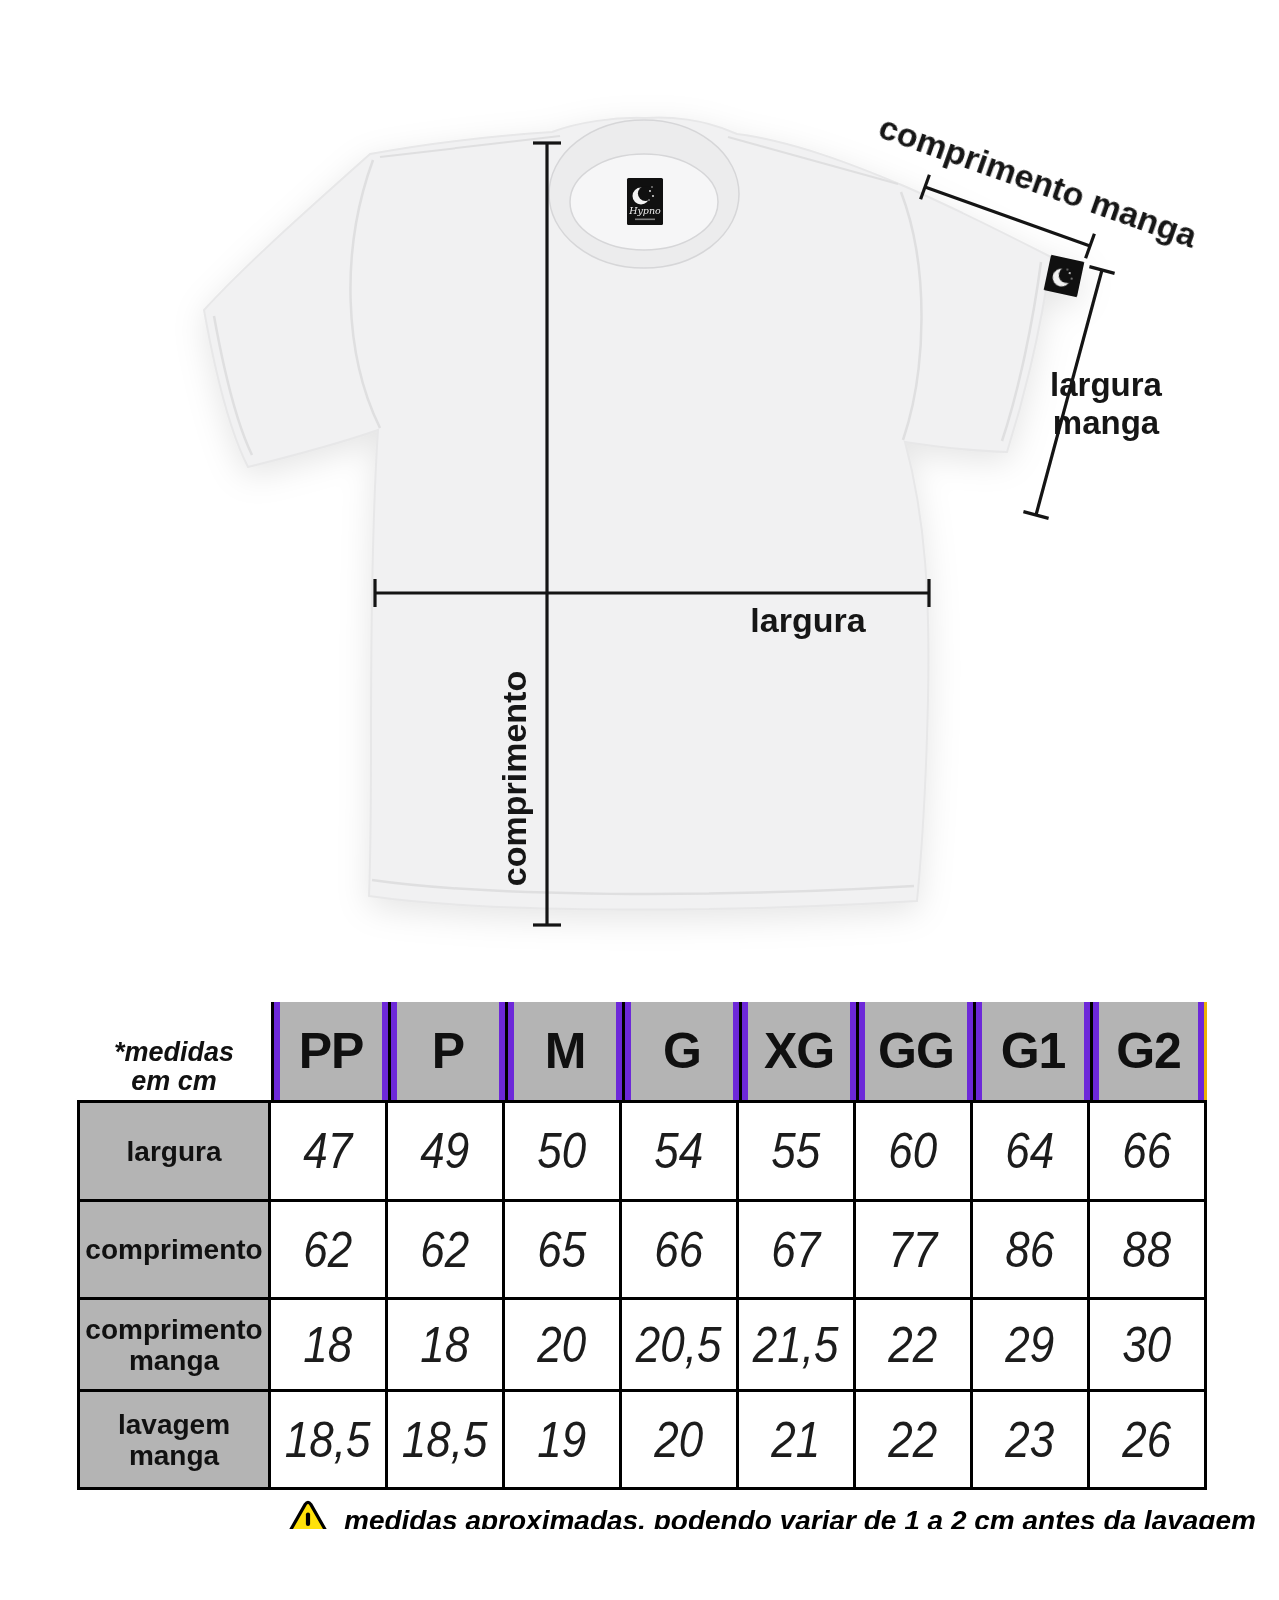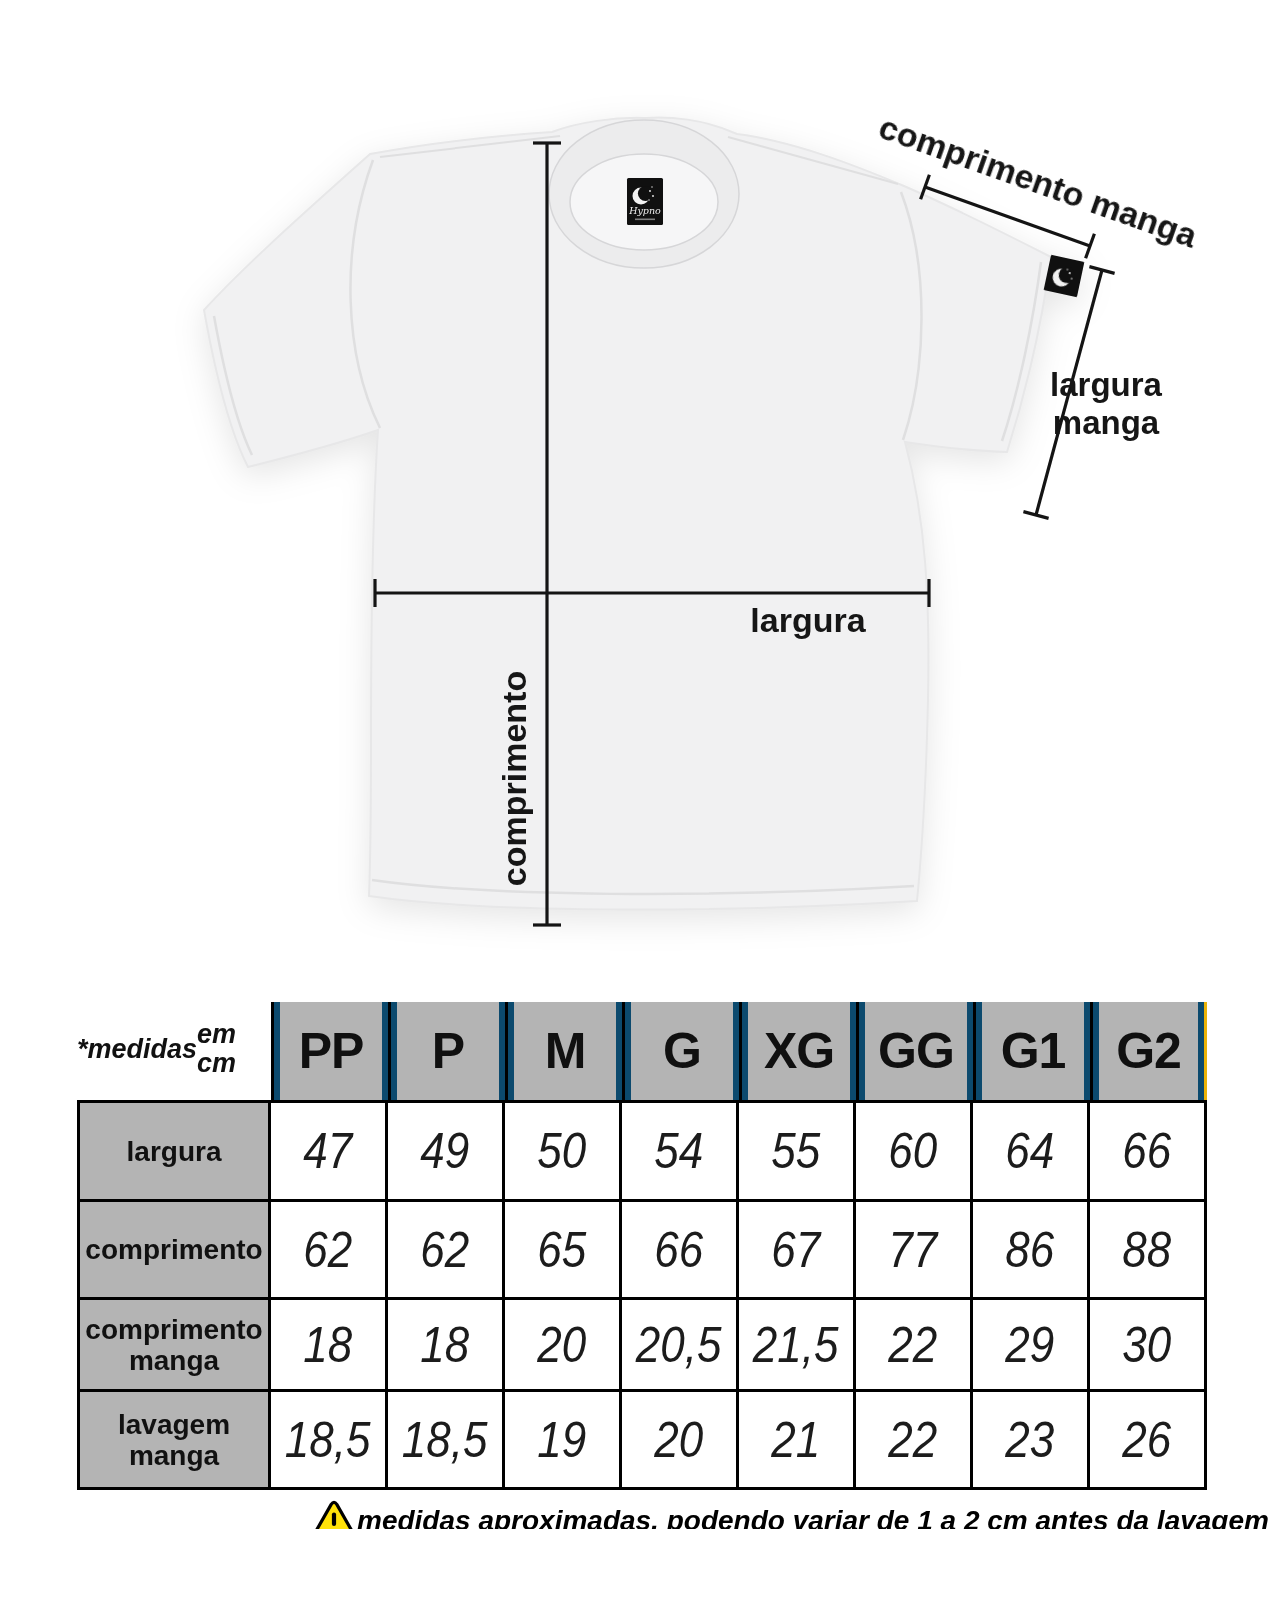--- a/index.html
+++ b/index.html
@@ -16,40 +16,40 @@
   #lab-comprimento    { left:404px;  top:759px; width:220px; text-align:center; font-size:34px;
                         transform:rotate(-90deg); }
   #lab-comp-manga     { left:857px;  top:162px; width:362px; text-align:center; font-size:34px;
                         transform:rotate(19.5deg); }
   #lab-larg-manga     { left:1026px; top:366px; width:160px; text-align:center; font-size:33px; line-height:38px; }
 
   
   .size-table { position:absolute; left:77px; top:1002px; width:1130px; }
   .thead { display:grid; grid-template-columns:194px repeat(8,117px); height:101px;
            border-bottom:3px solid #000; }
-  .corner { display:flex; flex-direction:row; justify-content:flex-end; align-items:center;
+  .corner { display:flex; flex-direction:column; justify-content:flex-end; align-items:center;
             padding-bottom:4px; font-style:italic; font-weight:700; font-size:27px;
             line-height:29px; color:#111; background:#fff; }
-  .hcell { border-left:3px solid #000; padding:0 6px; background:#0c4a6e; }
+  .hcell { border-left:3px solid #000; padding:0 6px; background:#6d28d9; }
   .hcell.last { border-right:3px solid #eab308; }
   .hfill { height:100%; background:var(--gray,#b4b4b4); display:flex; align-items:center;
            justify-content:center; font-weight:700; font-size:50px; color:#101010; letter-spacing:-1px; }
   .tbody { display:grid; grid-template-columns:194px repeat(8,117px);
            grid-template-rows:99px 98px 92px 98px; }
   .lcell { background:var(--gray,#b4b4b4); border-left:3px solid #000; border-right:3px solid #000;
            border-bottom:3px solid #000; display:flex; align-items:center; justify-content:center;
            text-align:center; font-weight:700; font-size:28px; line-height:31px; color:#111; padding:0 2px; }
   .vcell { background:#fff; border-right:3px solid #000; border-bottom:3px solid #000;
            display:flex; align-items:center; justify-content:center; font-style:italic;
            font-size:50px; color:#1c1c1c; }
   .vtxt { display:inline-block; transform:scaleX(.88); }
 
   
-  .footer { position:absolute; left:311px; top:1498px; height:46px; display:flex;
-            align-items:center; }
+  .footer { position:absolute; left:285px; top:1498px; height:46px; display:flex;
+            align-items:center; gap:13px; }
   .footer-note { font-style:italic; font-weight:700; font-size:28px; color:#000; white-space:nowrap; }
 </style>
 </head>
 <body>
 
 <div id="canvas">
 
   <svg class="shirt-svg" width="1279" height="960" viewBox="0 0 1279 960">
 
     <g class="shirt-shape">

